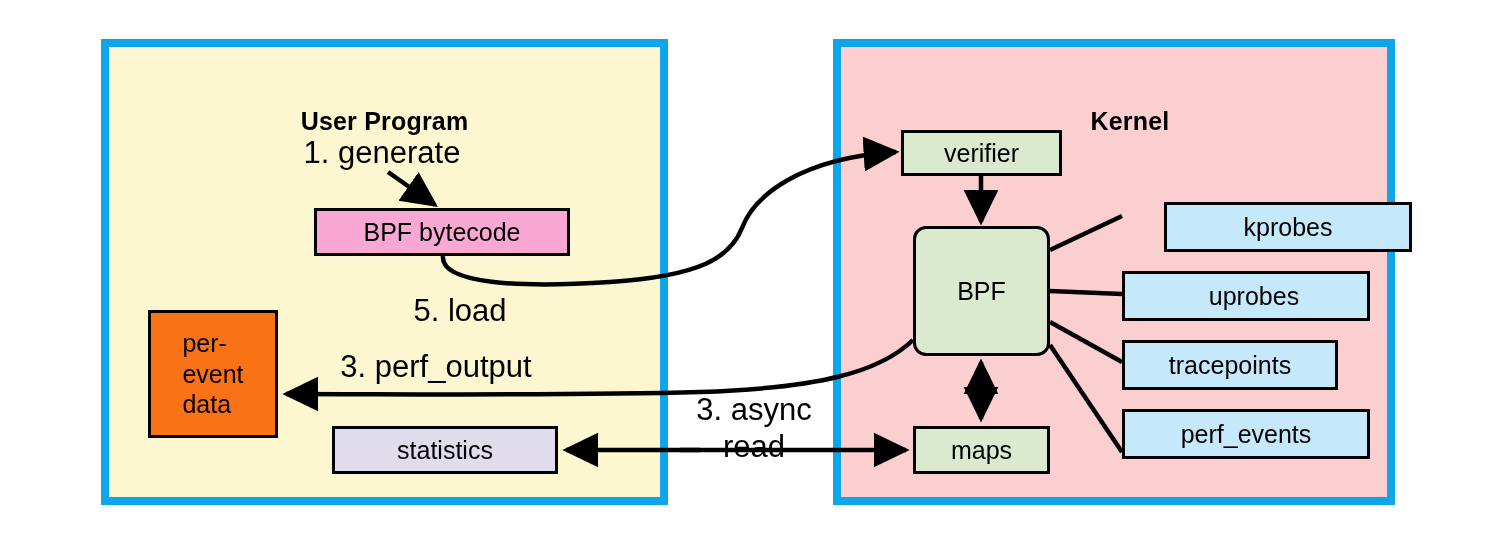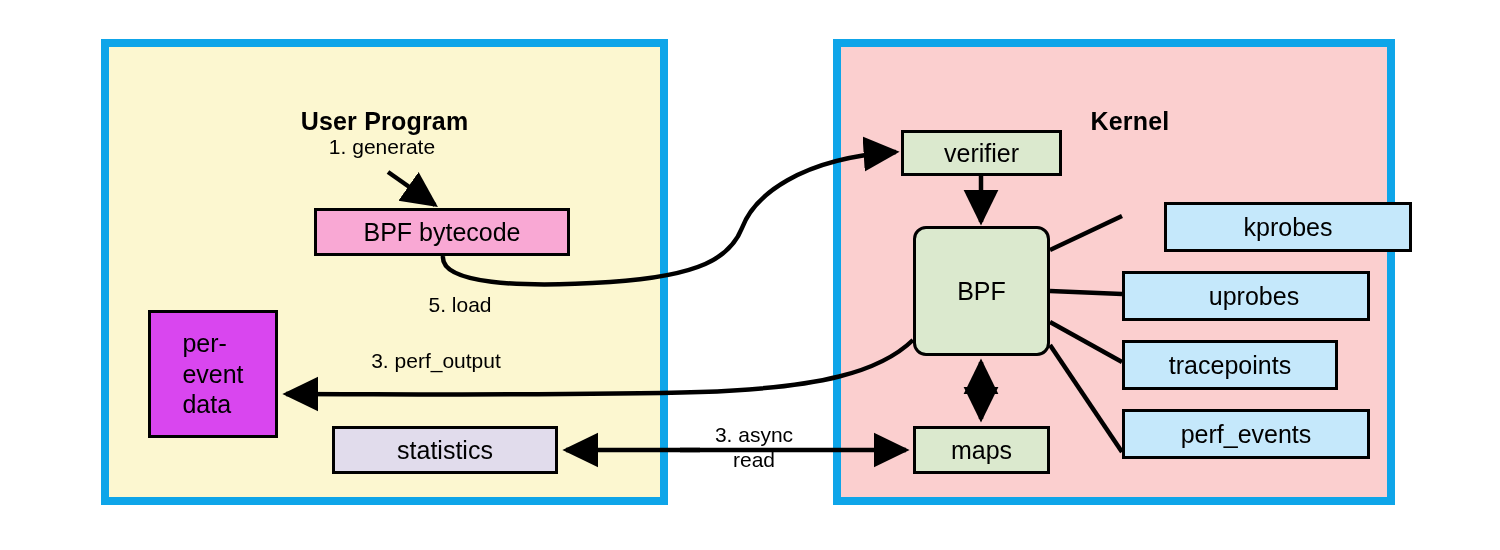--- a/index.html
+++ b/index.html
@@ -45,21 +45,21 @@
     display: flex;
     align-items: center;
     justify-content: center;
     font-size: 25px;
     color: #000000;
     line-height: 1.22;
     white-space: pre-line;
   }
   .edge-label {
     position: absolute;
-    font-size: 21px;
+    font-size: 31px;
     color: #000000;
     text-align: center;
     line-height: 1.2;
     white-space: pre-line;
   }
 </style>
 </head>
 <body>
 
 <div id="canvas">
@@ -104,26 +104,26 @@
 
     <path d="M 1050 345 L 1122 452" fill="none" stroke="#000000" stroke-width="4.5"></path>
   </svg>
 
   <div class="edge-label" style="left:282px; top:134px; width:200px;">1. generate</div>
 
   <div class="edge-label" style="left:380px; top:292px; width:160px;">5. load</div>
 
   <div class="edge-label" style="left:296px; top:348px; width:280px;">3. perf_output</div>
 
-  <div class="edge-label" style="left:676px; top:422px; width:156px;">3. async
+  <div class="edge-label" style="left:676px; top:391px; width:156px;">3. async
 read</div>
 
   <div class="node" style="left:314px; top:208px; width:256px; height:48px; background:#f9a8d4;">BPF bytecode</div>
 
-  <div class="node" style="left:148px; top:310px; width:130px; height:128px; background:#d946ef;">per-
+  <div class="node" style="left:148px; top:310px; width:130px; height:128px; background:#f97316;">per-
 event
 data</div>
 
   <div class="node" style="left:332px; top:426px; width:226px; height:48px; background:#e1dcec;">statistics</div>
 
   <div class="node" style="left:901px; top:130px; width:161px; height:46px; background:#dbe9ce;">verifier</div>
 
   <div class="node" style="left:913px; top:226px; width:137px; height:130px; background:#dbe9ce;border-radius:13px;">BPF</div>
 
   <div class="node" style="left:913px; top:426px; width:137px; height:48px; background:#dbe9ce;">maps</div>

